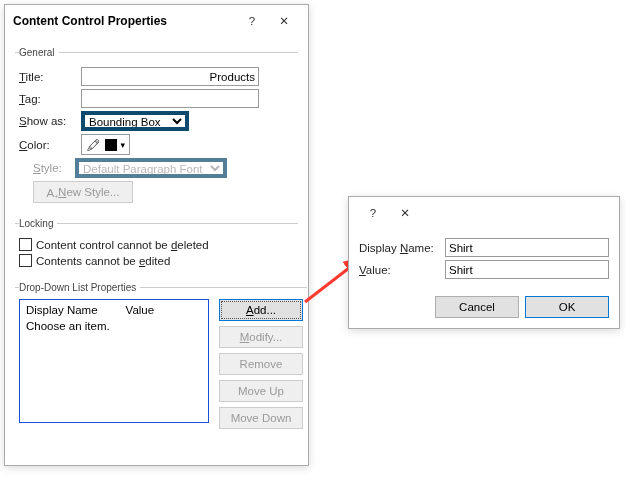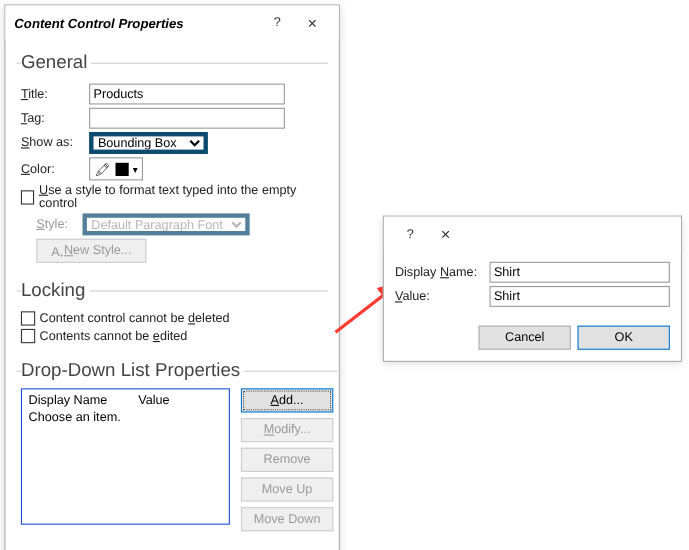--- a/index.html
+++ b/index.html
@@ -1,23 +1,23 @@
 <!DOCTYPE html>
 <html><head>
 <meta charset="utf-8">
 <style>
   * { box-sizing: border-box; font-family: "Segoe UI", Tahoma, sans-serif; font-size: 11.5px; }
   body { margin: 0; background: #fff; width: 626px; height: 500px; position: relative; }
   .dialog { position: absolute; background: #fff; border: 1px solid #aaa; box-shadow: 0 2px 8px rgba(0,0,0,0.15); }
   .titlebar { display: flex; align-items: center; padding: 6px 8px; background: #fff; }
-  .titlebar .title { flex: 1; font-weight: bold; font-size: 12px; font-style: italic; }
+  .titlebar .title { flex: 1; font-weight: bold; font-size: 12px; }
   .titlebar .help, .titlebar .close { width: 32px; height: 20px; display: flex; align-items: center; justify-content: center; color: #333; }
   .content { padding: 6px 10px 10px 10px; }
   fieldset { border: 1px solid #ccc; border-left: none; border-right: none; border-bottom: none; margin: 4px 0 8px 0; padding: 6px 4px 4px 4px; }
-  legend { color: #444; padding: 0 4px 0 0; font-size: 17px; }
+  legend { color: #444; padding: 0 4px 0 0; font-size: 10px; }
   .row { display: flex; align-items: center; margin: 3px 0; }
   .underline { text-decoration: underline; }
   label { color: #222; }
   .field-label { width: 62px; text-align: left; }
   input[type=text] { border: 1px solid #999; padding: 1px 3px; height: 19px; background: #fff; }
   select { border: 4px solid #0c4a6e; background: #fff; height: 20px; }
   .checkbox { display: flex; align-items: center; gap: 4px; margin: 3px 0; }
   .cb { width: 13px; height: 13px; border: 1px solid #333; background: #fff; display: inline-block; }
   .sub { margin-left: 14px; }
   .btn { border: 1px solid #adadad; background: #e1e1e1; padding: 2px 0; width: 84px; text-align: center; cursor: pointer; height: 22px; display: inline-flex; align-items: center; justify-content: center; }
@@ -41,41 +41,37 @@
   <div class="titlebar">
     <span class="title">Content Control Properties</span>
     <span class="help">?</span>
     <span class="close">✕</span>
   </div>
   <div class="content">
     <fieldset>
       <legend>General</legend>
       <div class="row">
         <label class="field-label"><span class="underline">T</span><span>itle:</span></label>
-        <input type="text" style="width: 178px;" value="Products">
+        <input type="text" style="width: 178px; text-align: right;" value="Products">
       </div>
       <div class="row">
         <label class="field-label"><span class="underline">T</span><span>ag:</span></label>
         <input type="text" style="width: 178px;">
       </div>
       <div class="row">
         <label class="field-label"><span class="underline">S</span><span>how as:</span></label>
         <select style="width:108px;"><option>Bounding Box</option></select>
       </div>
       <div class="row">
         <label class="field-label"><span class="underline">C</span><span>olor:</span></label>
         <span class="color-btn">
           <span>🖍</span>
           <span class="swatch"></span>
           <span style="font-size:9px;">▾</span>
         </span>
-      </div>
-      <div class="checkbox">
-        <span class="cb"></span>
-        <label><span class="underline">U</span><span>se a style to format text typed into the empty control</span></label>
       </div>
       <div class="row sub">
         <label class="field-label" style="color:#9a9a9a; width:42px;"><span class="underline">S</span><span>tyle:</span></label>
         <select disabled="" style="width:152px; color:#9a9a9a;"><option>Default Paragraph Font</option></select>
       </div>
       <div class="row sub">
         <span class="btn disabled" style="width:100px;">
             <span>A₊ </span>
             <span class="underline">N</span>
             <span>ew Style...</span>

